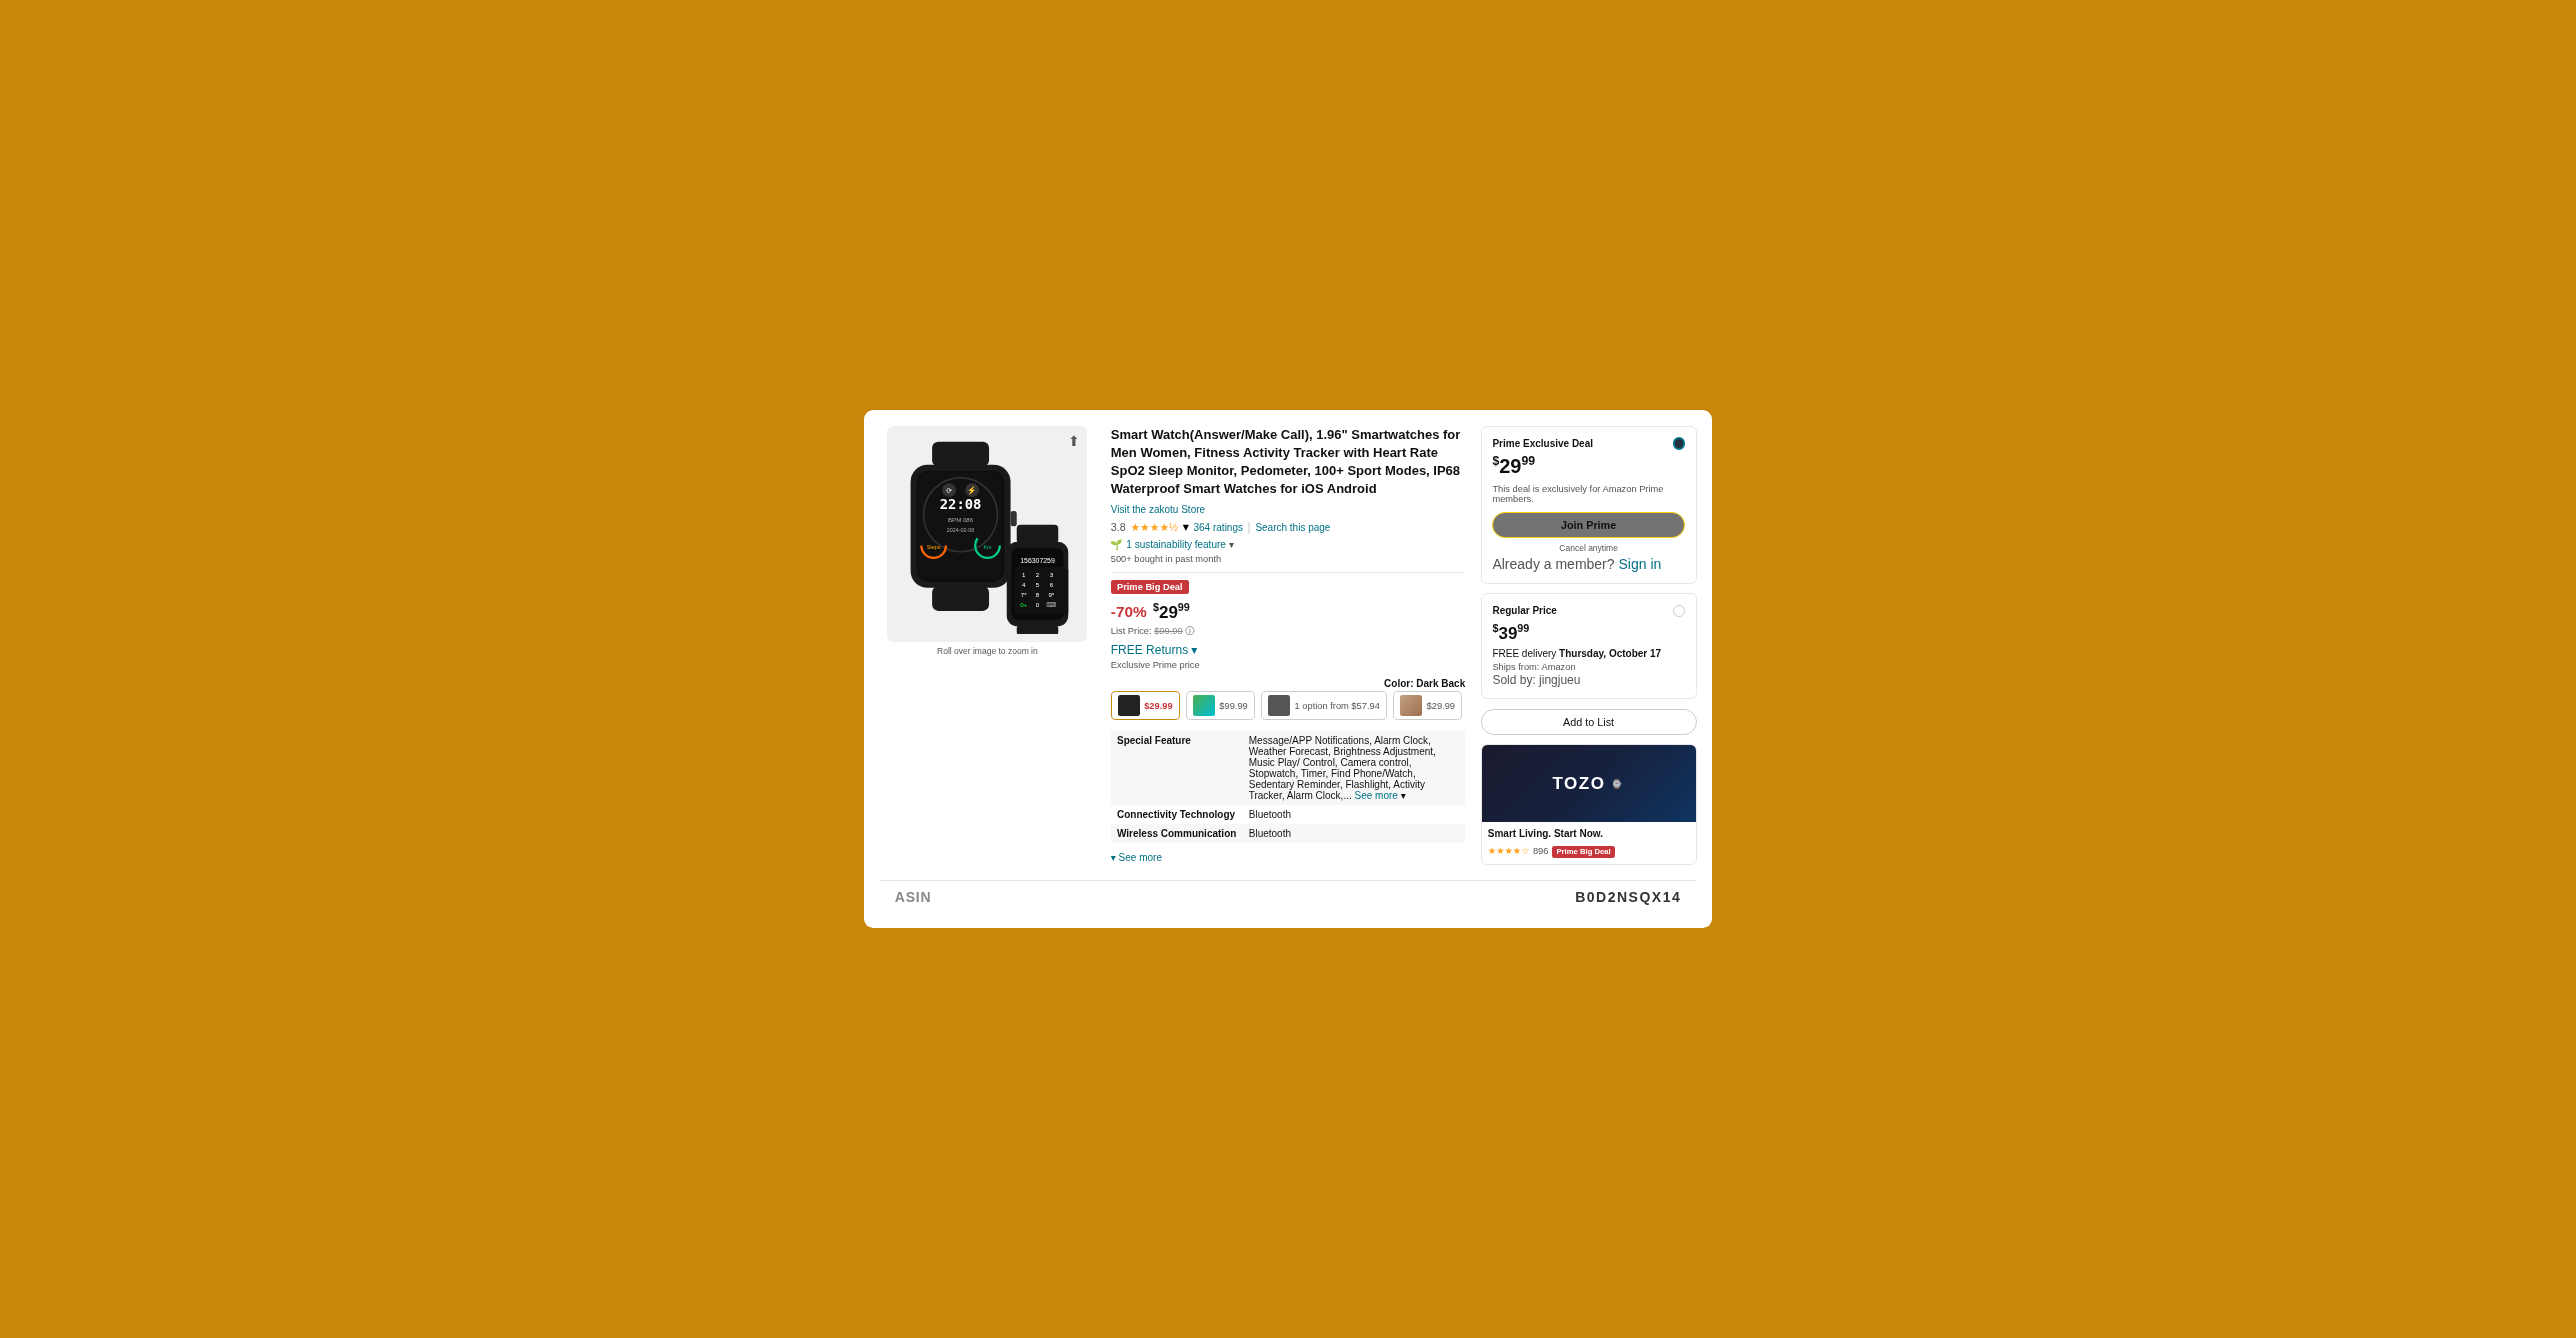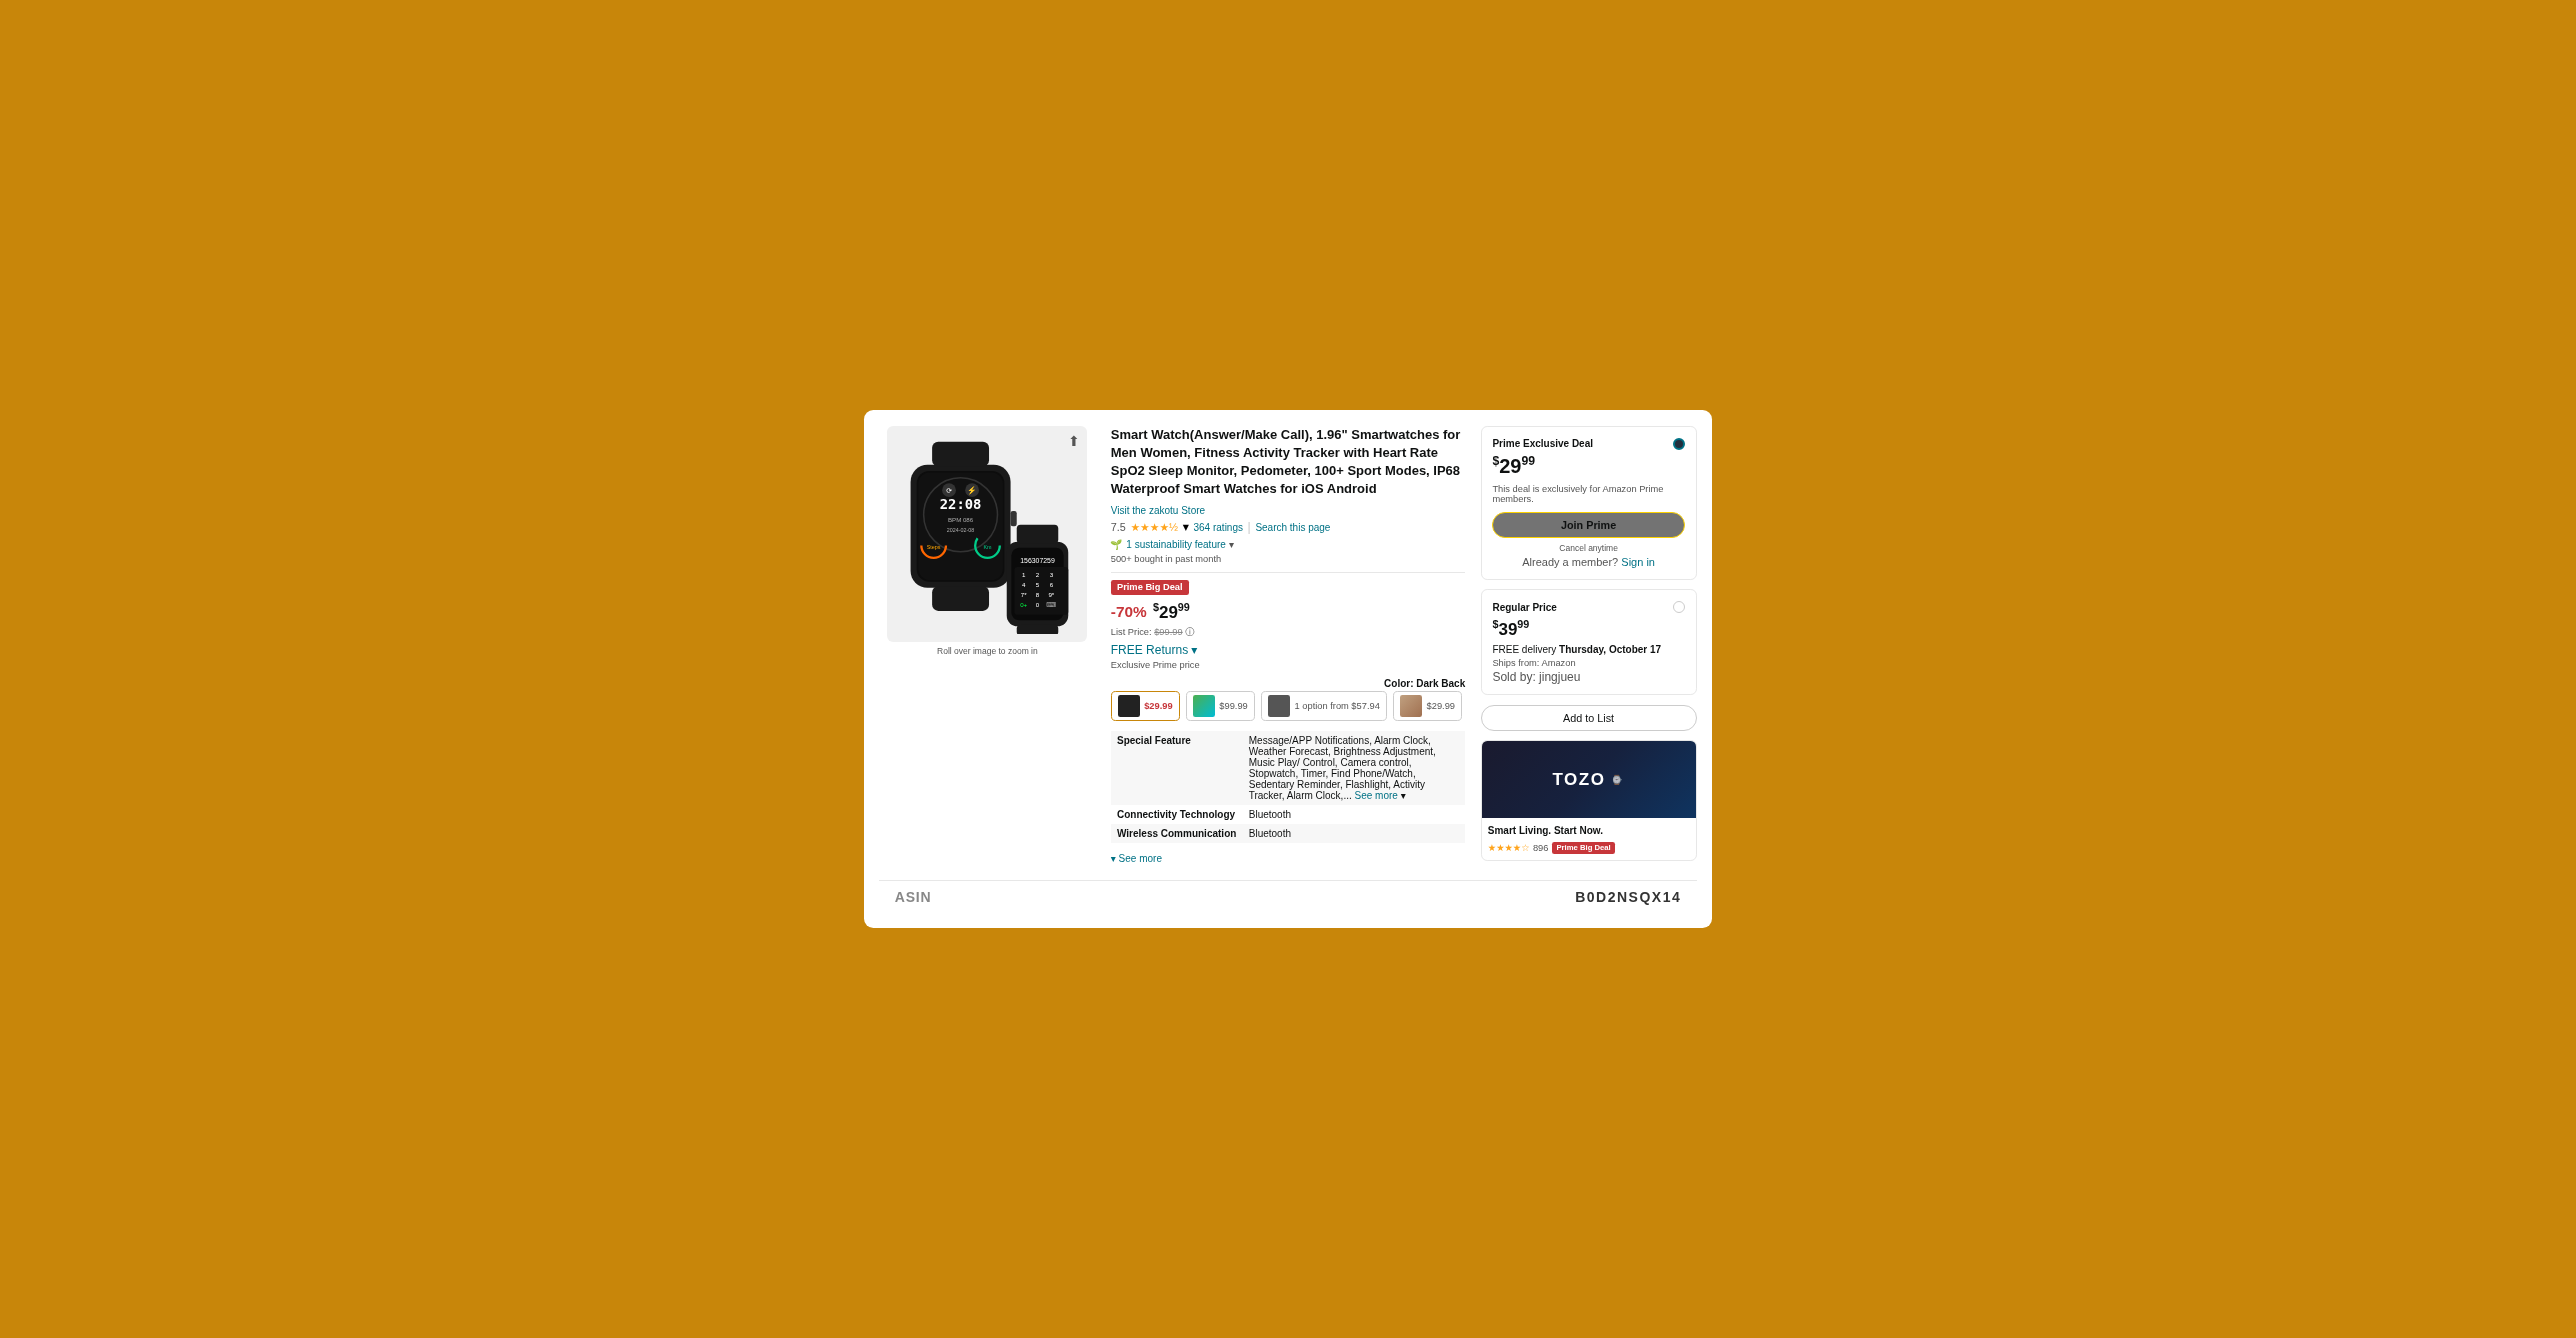--- a/index.html
+++ b/index.html
@@ -311,23 +311,23 @@
       cursor: pointer;
       margin-bottom: 4.6px;
     }
     .cancel-anytime {
       font-size: 8.5px;
       color: #555;
       text-align: center;
       margin-bottom: 3.1px;
     }
     .already-member {
-      font-size: 11px;
-      color: #555;
-      text-align: center;
+      font-size: 14px;
+      color: #555;
+      text-align: left;
     }
     .already-member a {
       color: #007185;
       cursor: pointer;
     }
     .regular-price-box {
       border: 0.8px solid #e7e7e7;
       border-radius: 6.2px;
       padding: 10.8px;
     }
@@ -515,21 +515,21 @@
         </svg>
       </div>
       <span class="zoom-text">Roll over image to zoom in</span>
     </div>
 
     <div class="details-section">
       <h1 class="product-title">Smart Watch(Answer/Make Call), 1.96" Smartwatches for Men Women, Fitness Activity Tracker with Heart Rate SpO2 Sleep Monitor, Pedometer, 100+ Sport Modes, IP68 Waterproof Smart Watches for iOS Android</h1>
       <a class="store-link">Visit the zakotu Store</a>
 
       <div class="ratings-row">
-        <span class="rating-number">7.5</span>
+        <span class="rating-number">3.8</span>
         <span class="stars">★★★★½</span>
         <span>▾</span>
         <a class="ratings-count">364 ratings</a>
         <span class="divider-pipe">|</span>
         <a class="search-page-link">Search this page</a>
       </div>
 
       <div class="sustainability-row">
         <span class="sustainability-icon">🌱</span>
         <a class="sustainability-link">1 sustainability feature</a>

